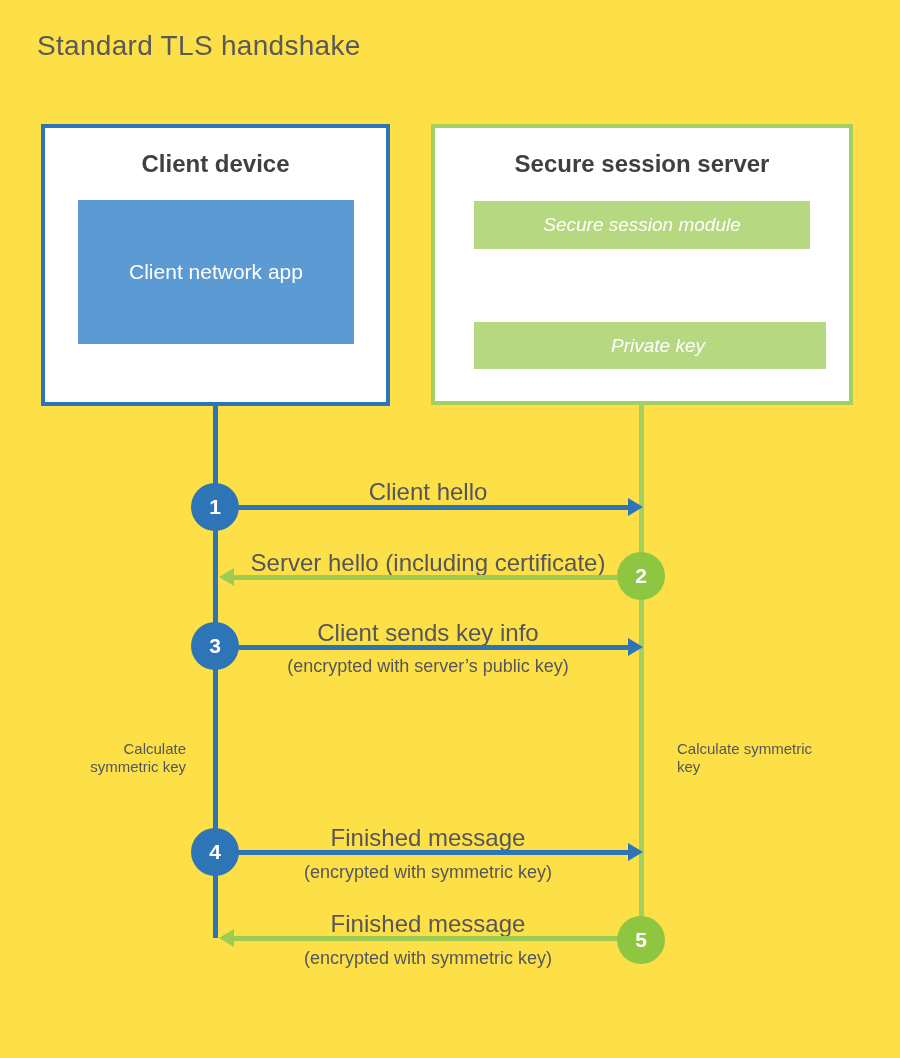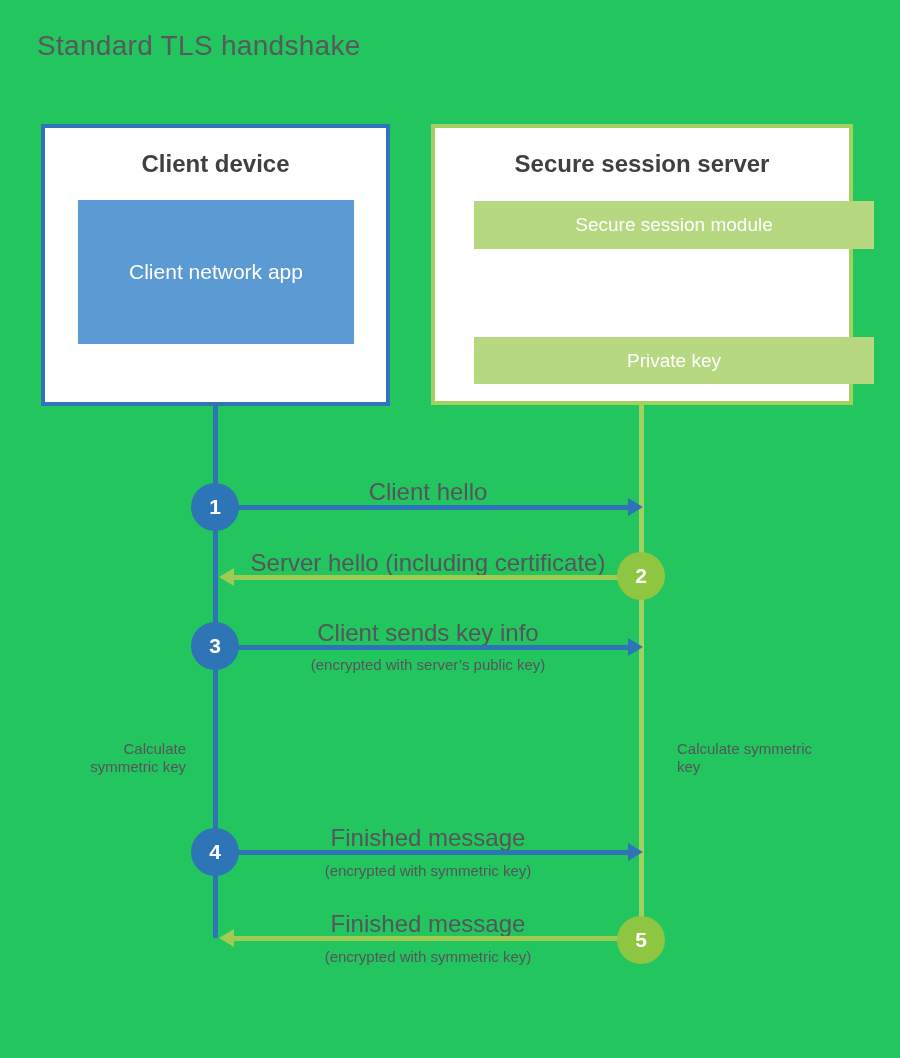--- a/index.html
+++ b/index.html
@@ -1,20 +1,20 @@
 <!DOCTYPE html>
 <html><head>
 <meta charset="utf-8">
 <style>
   html, body { margin: 0; padding: 0; background: #ffffff; }
   .canvas {
     position: relative;
     width: 900px;
     height: 1058px;
-    background: #22c55e;
+    background: #fde047;
     font-family: "Liberation Sans", sans-serif;
     overflow: hidden;
   }
   .page-title {
     position: absolute;
     left: 37px;
     top: 30px;
     font-size: 28px;
     font-weight: 300;
     color: #58595b;
@@ -28,27 +28,27 @@
     text-align: center; font-size: 24px; font-weight: 700; color: #3f4042;
   }
   .client-app {
     position: absolute; left: 78px; top: 200px; width: 276px; height: 144px;
     background: #5b9ad2; color: #ffffff; font-size: 21px;
     display: flex; align-items: center; justify-content: center; text-align: center;
     line-height: 1.35;
   }
   .client-app span { display: inline-block; max-width: 190px; }
   .bar {
-    position: absolute; left: 474px; width: 400px; height: 48px;
+    position: absolute; left: 474px; width: 336px; height: 48px;
     background: #b5d881; color: #ffffff; font-size: 19px;
-    display: flex; align-items: center; justify-content: center; text-align: center;
+    display: flex; align-items: center; justify-content: center; text-align: center; font-style: italic;
   }
   .bar-1 { top: 201px; }
   .bar-2 { top: 263px; }
-  .bar-3 { top: 337px; height: 47px; }
+  .bar-3 { top: 322px; height: 47px; padding-left: 16px; }
 
   .vline { position: absolute; width: 5px; }
   .vline-blue  { left: 213px; top: 404px; height: 534px; background: #2e75b7; }
   .vline-green { left: 639px; top: 403px; height: 537px; background: #a3d05f; }
 
   .shaft { position: absolute; height: 5px; }
   .shaft-blue  { background: #2e75b7; left: 215px; width: 415px; }
   .shaft-green { background: #9ecc52; left: 233px; width: 408px; }
   .head { position: absolute; width: 0; height: 0; border-top: 9px solid transparent; border-bottom: 9px solid transparent; }
   .head-right { border-left: 15px solid #2e75b7; left: 628px; }
@@ -66,21 +66,21 @@
   .c3 { left: 191px; top: 622px; }
   .c4 { left: 191px; top: 828px; }
   .c5 { left: 617px; top: 916px; }
 
   .msg-label {
     position: absolute; left: 215px; width: 426px; text-align: center;
     font-size: 24px; color: #54565a;
   }
   .msg-sub {
     position: absolute; left: 215px; width: 426px; text-align: center;
-    font-size: 15px; color: #55565a;
+    font-size: 18px; color: #55565a;
   }
   .side-note {
     position: absolute; font-size: 15px; color: #54565a; line-height: 18px;
   }
   .note-decrypt    { left: 677px; top: 632px; width: 135px; text-align: left; }
   .note-calc-left  { left: 56px;  top: 740px; width: 130px; text-align: right; }
   .note-calc-right { left: 677px; top: 740px; width: 140px; text-align: left; }
 </style>
 </head>
 <body>

